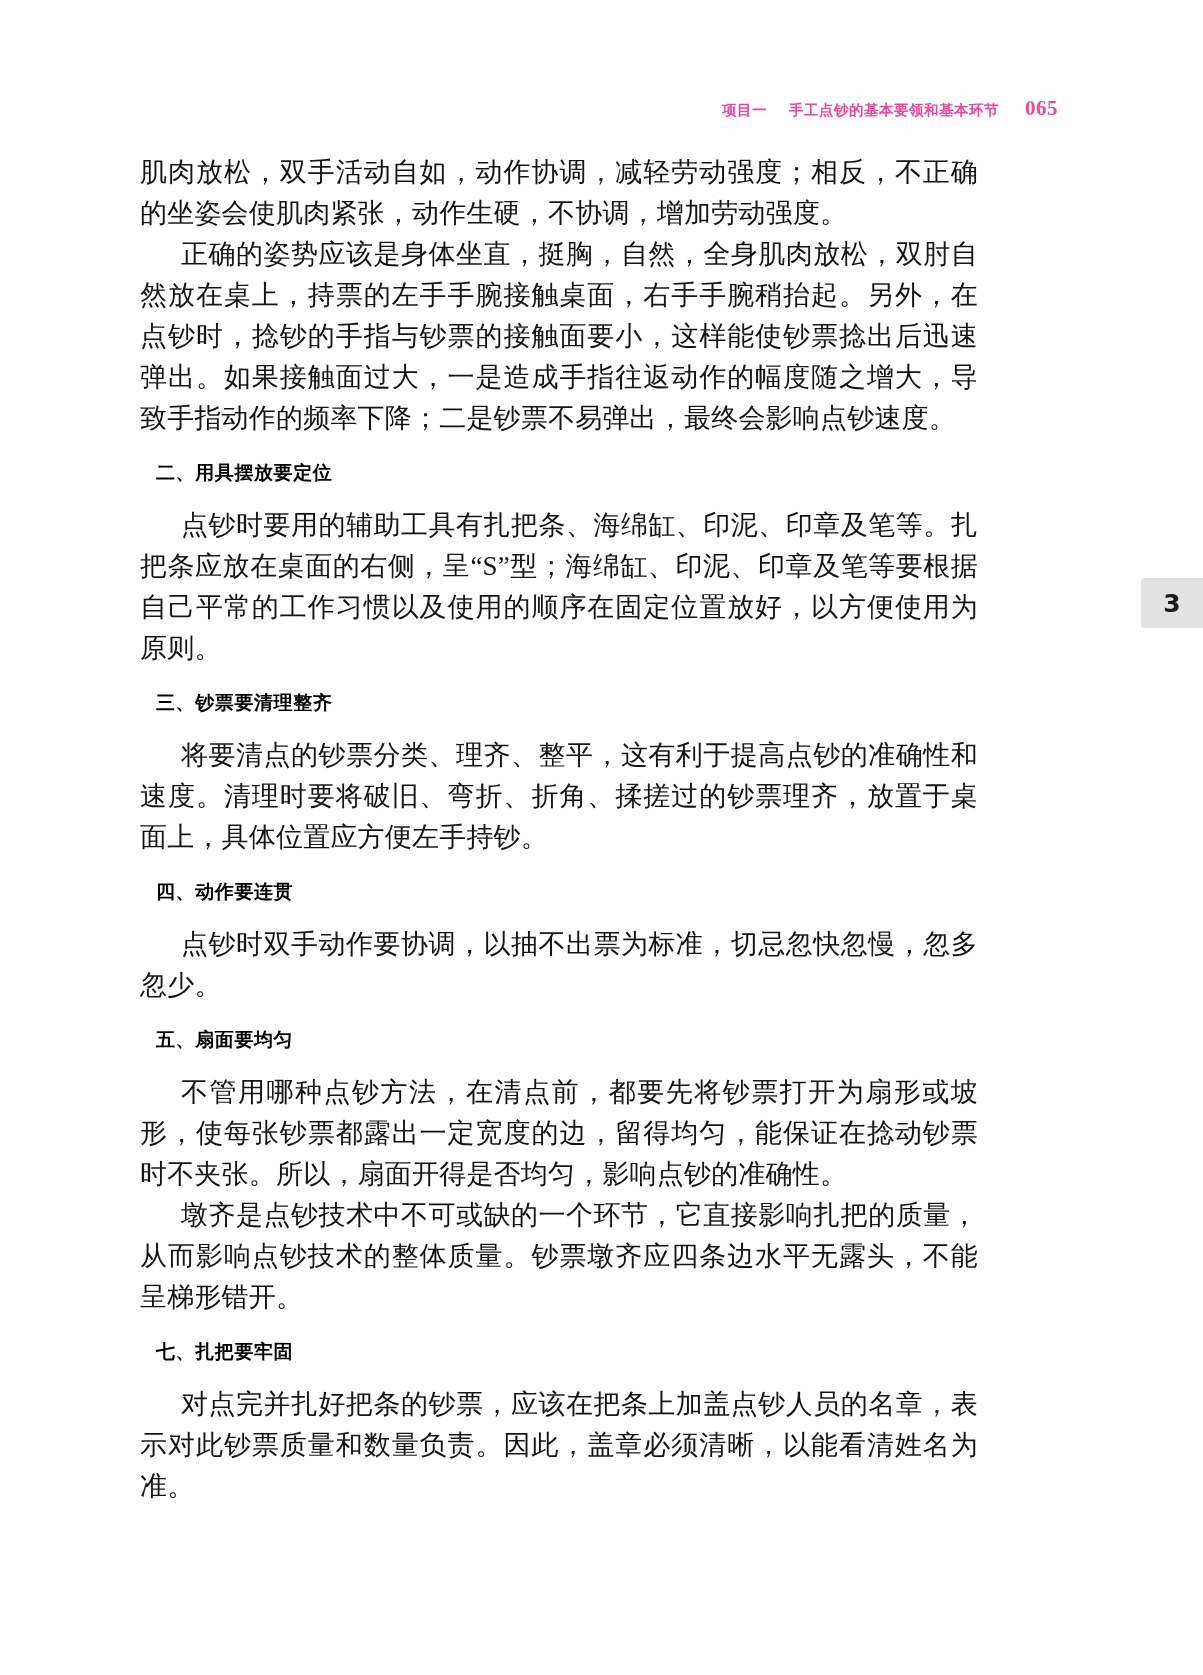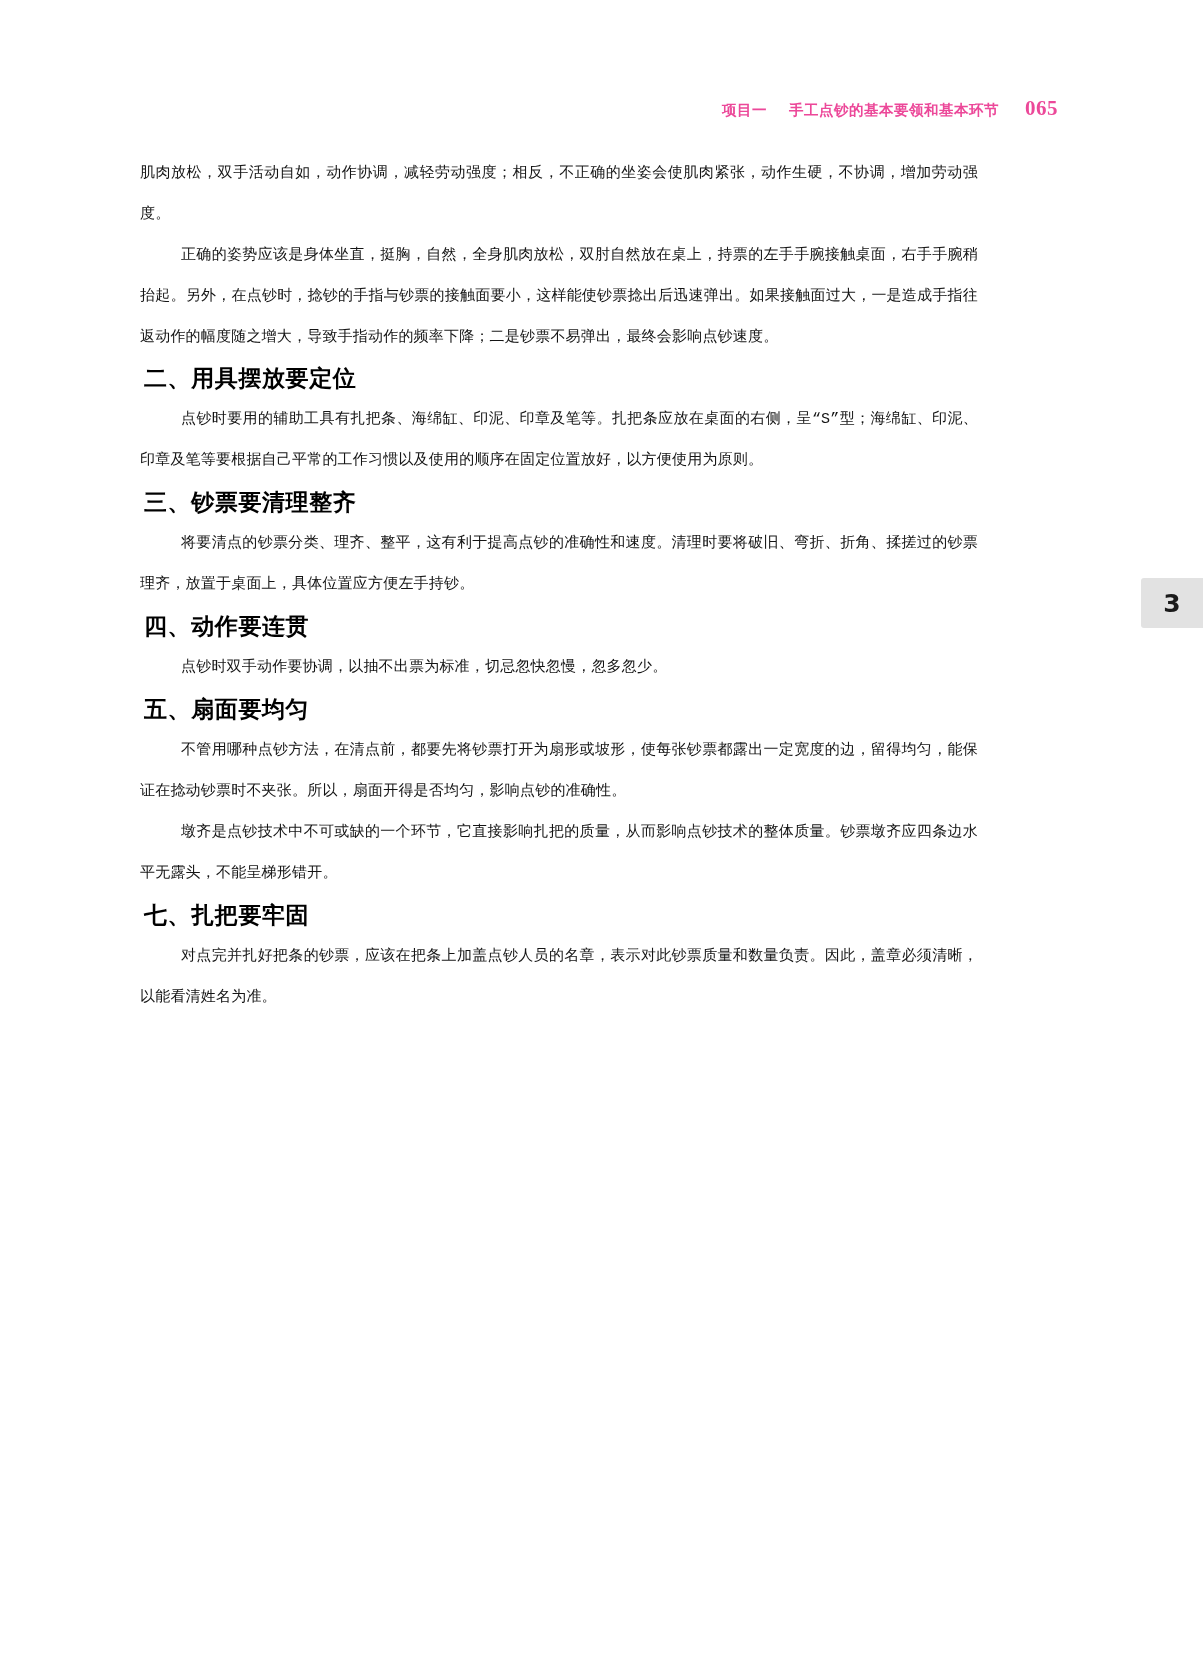--- a/index.html
+++ b/index.html
@@ -70,40 +70,40 @@
   
   .content {
     position: absolute;
     left: 140px;
     top: 152px;
     width: 838px;
   }
 
   p.body {
     margin: 0;
-    font-size: 15px;
+    font-size: 27px;
     line-height: 41px;
     text-align: justify;
     text-justify: inter-ideograph;
     letter-spacing: 0.2px;
     color: #141414;
   }
   p.indent { text-indent: 41px; }
 
   h2.heading {
-    margin: 4px;
+    margin: 16px;
     font-family: "DejaVu Sans", "Liberation Sans", sans-serif;
-    font-size: 23px;
+    font-size: 19px;
     font-weight: bold;
     line-height: 34px;
     color: #000;
     letter-spacing: 0.6px;
   }
   .gap-before-heading { margin-top: 28px; }
-  .gap-after-heading { margin-top: 7px; font-family: Liberation Mono, monospace; }
+  .gap-after-heading { margin-top: 7px; }
 </style>
 </head>
 <body>
 
 <div class="page">
 
   <div class="runhead">
     <span>项目一</span>
     <span class="sep"></span>
     <span>手工点钞的基本要领和基本环节</span>

